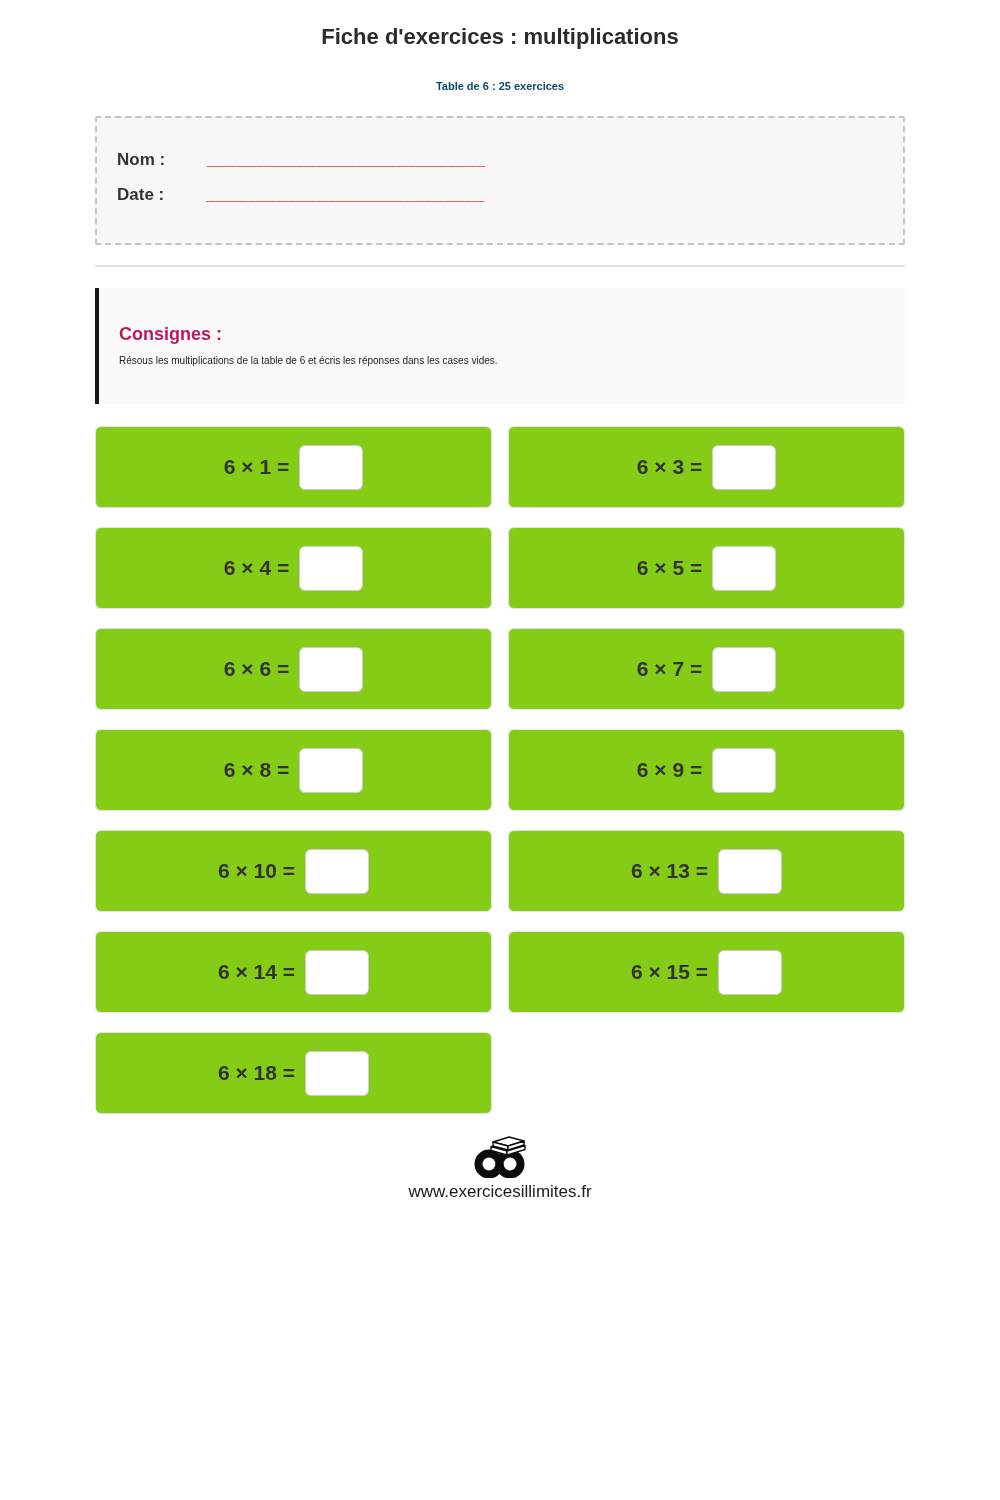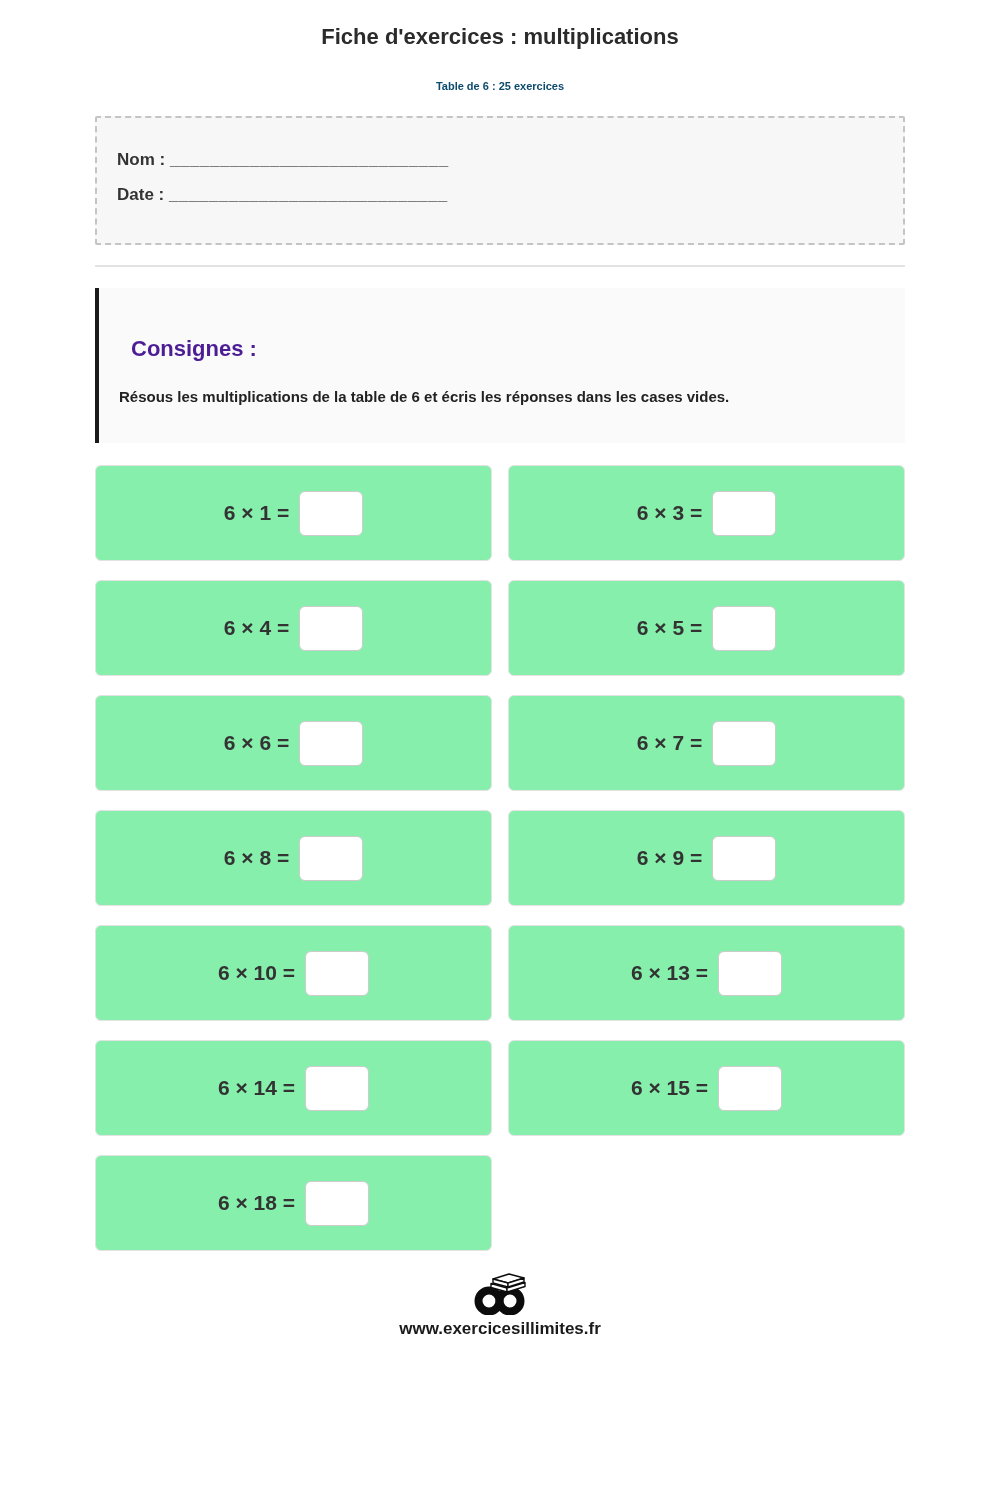--- a/index.html
+++ b/index.html
@@ -29,58 +29,57 @@
 
   .name-box {
     margin-top: 24px;
     background: #f7f7f7;
     border: 2px dashed #c4c4c4;
     border-radius: 2px;
     padding: 32px 20px 38px;
   }
   .name-row { font-size: 17px; font-weight: 700; color: #333; }
   .name-row + .name-row { margin-top: 15px; }
-  .write-line { color: #404040; font-weight: 700; letter-spacing: 0.5px; }
+  .write-line { color: #b91c1c; font-weight: 700; letter-spacing: 0.5px; margin-left: 37px; }
 
   .divider {
     border: none;
     height: 2px;
     background: #e2e2e2;
     margin: 20px 0 0;
   }
 
   .instructions {
     margin-top: 21px;
     background: #fafafa;
     border-left: 4px solid #1a1a1a;
     padding: 36px 20px 38px;
   }
   .instructions-heading {
-    margin: 12px;
-    font-size: 22px;
-    font-weight: 700;
-    color: #4c1d95;
+    margin: 0;
+    font-size: 18px;
+    font-weight: 700;
+    color: #be185d;
   }
   .instructions-text {
-    margin: 26px 0 0;
-    font-size: 15px;
+    margin: 10px 0 0;
+    font-size: 10px;
     color: #222222;
-    font-weight: bold;
   }
 
   .exercise-grid {
     margin-top: 22px;
     display: grid;
     grid-template-columns: 1fr 1fr;
     column-gap: 16px;
     row-gap: 19px;
   }
   .exercise-card {
-    height: 96px;
-    background: #86efac;
+    height: 82px;
+    background: #84cc16;
     border: 1px solid #e3e3e3;
     border-radius: 6px;
     display: flex;
     align-items: center;
     justify-content: center;
   }
   .exercise-label {
     font-size: 21px;
     font-weight: 700;
     color: #333333;
@@ -89,21 +88,21 @@
   }
   .answer-box {
     width: 64px;
     height: 45px;
     background: #ffffff;
     border: 1px solid #cccccc;
     border-radius: 6px;
     display: inline-block;
   }
 
-  .footer { margin-top: 14px; text-align: center; font-weight: bold; }
+  .footer { margin-top: 14px; text-align: center; }
   .footer-logo { display: block; margin: 0 auto; }
   .footer-url {
     margin: 4px 0 0;
     font-size: 17px;
     color: #1a1a1a;
   }
 </style>
 </head>
 <body>
 

